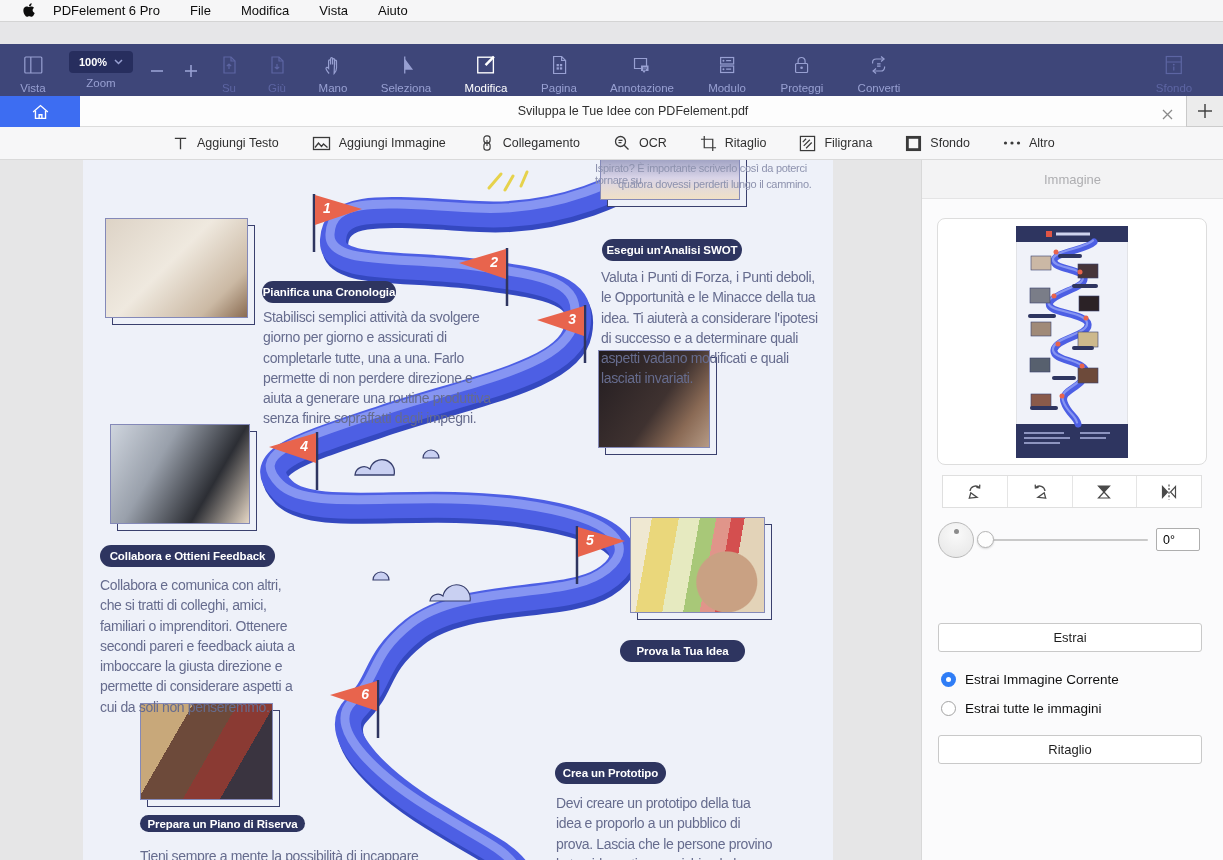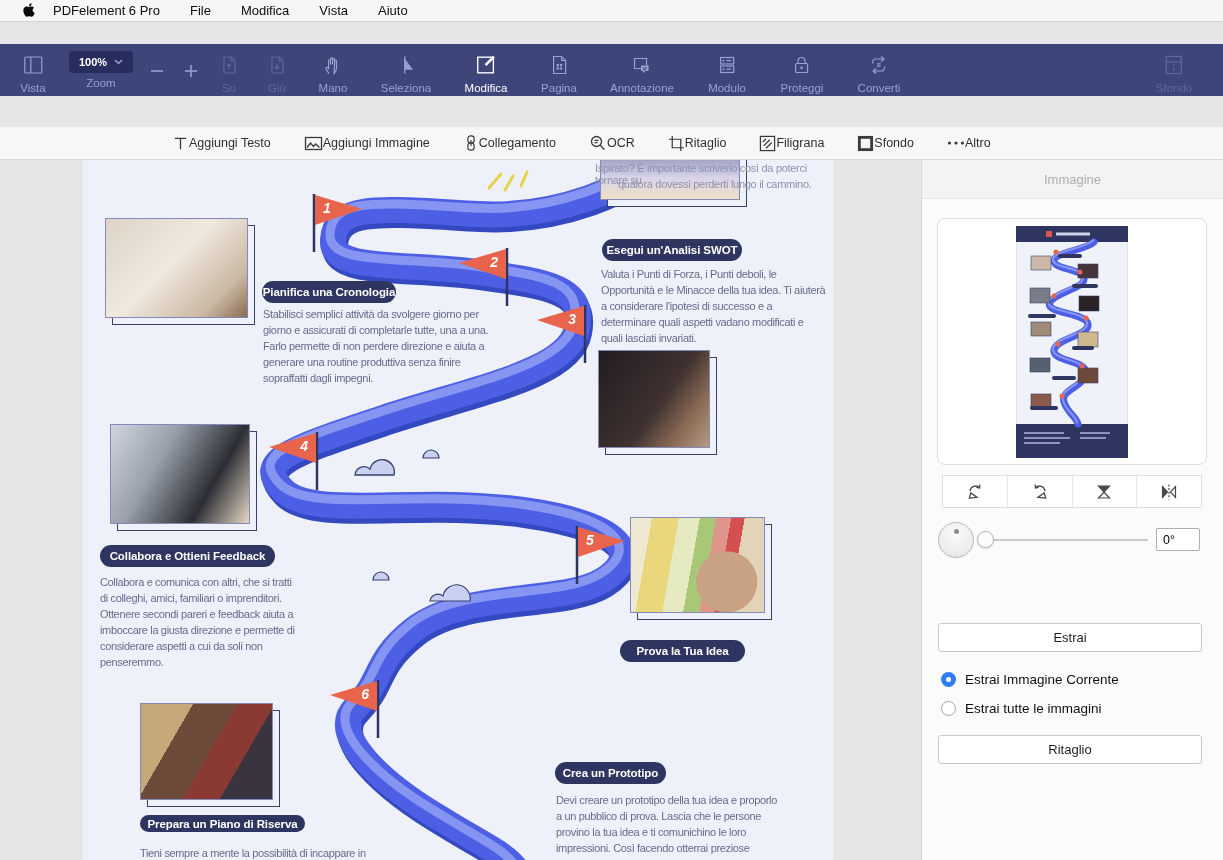--- a/index.html
+++ b/index.html
@@ -37,36 +37,36 @@
   .tab { position:absolute; left:80px; top:0; width:1106px; height:31px; background:#fdfdfd;
          border-bottom:1px solid #dcdcdc; }
   .tabtitle { text-align:center; line-height:30px; font-size:12.5px; color:#2f2f2f; }
   .tabclose { position:absolute; right:13px; top:10px; cursor:default; }
   .newtab { position:absolute; left:1186px; top:0; width:37px; height:31px; background:#ececec;
             border-left:1px solid #c9c9c9; border-bottom:1px solid #cccccc; display:flex; align-items:center; justify-content:center; }
 
   
   .editbar { position:absolute; top:127px; left:0; right:0; height:33px; background:#f7f7f8;
              border-bottom:1px solid #dadada; display:flex; align-items:center; padding-left:172px; gap:33px; }
-  .ebitem { display:flex; align-items:center; font-size:12.5px; color:#303030; }
+  .ebitem { display:flex; align-items:center; gap:8px; font-size:12.5px; color:#303030; }
 
   
   .main { position:absolute; top:160px; left:0; width:1223px; height:700px; background:#e6e6e7; }
   .page { position:absolute; left:83px; top:0; width:750px; height:700px; background:#eef1f9; overflow:hidden; }
 
   .roadsvg, .deco { position:absolute; left:0; top:0; z-index:1; }
   .cloud { position:absolute; z-index:2; }
 
   .photo { position:absolute; z-index:3; border:1px solid #8489b8;
            box-shadow:7px 7px 0 -1px #eef1f9, 7px 7px 0 0 #3a406e; }
 
   .pill { position:absolute; z-index:5; background:#2e3560; color:#fff; border-radius:14px;
           font-size:11.5px; font-weight:700; display:flex; align-items:center; justify-content:center;
           letter-spacing:-0.1px; }
-  .para { position:absolute; z-index:5; color:#666c8e; font-size:11px; line-height:1.45; letter-spacing:-0.35px; }
+  .para { position:absolute; z-index:5; color:#666c8e; font-size:14px; line-height:1.45; letter-spacing:-0.35px; }
   .para.just { text-align:justify; }
   .intro { position:absolute; z-index:5; color:#8d92ae; font-size:11px; letter-spacing:-0.3px; }
 
   .flag { position:absolute; z-index:4; width:56px; height:64px; }
   .flag .num { position:absolute; top:8px; color:#fff; font-weight:700; font-size:14px; font-style:italic; }
   .flag.pl .num { left:13px; } .flag.pr .num { right:13px; }
 
   
   .notif { position:absolute; left:0; top:0; width:911px; height:30px; background:rgba(71,78,97,0.92);
            color:#fff; display:flex; align-items:center; z-index:40; }
@@ -263,20 +263,41 @@
             <rect x="4.5" y="3.5" width="15" height="17"></rect>
             <line x1="4.5" y1="9" x2="19.5" y2="9"></line>
             <circle cx="12" cy="11.6" r="0.9" fill="currentColor" stroke="none"></circle>
             <line x1="12" y1="13.4" x2="12" y2="17.5"></line>
           </svg>
         </span>
       <span>Sfondo</span>
     </div>
   </div>
 
+  <div class="tabbar">
+    <div class="homebtn">
+      <svg width="23" height="22" viewBox="0 0 24 24" fill="none" stroke="#ffffff" stroke-width="1.5">
+          <path d="M4 12l8-7 8 7"></path>
+          <path d="M6.5 10.5V19h11v-8.5"></path>
+          <path d="M10.5 19v-4h3v4"></path>
+        </svg>
+    </div>
+    <div class="tab">
+      <div class="tabtitle">Sviluppa le Tue Idee con PDFelement.pdf</div>
+      <span class="tabclose"><svg width="11" height="11" viewBox="0 0 11 11" stroke="#8a8a8a" stroke-width="1.3">
+            <path d="M1 1l9 9M10 1l-9 9"></path>
+          </svg></span>
+    </div>
+    <div class="newtab">
+      <svg width="16" height="16" viewBox="0 0 16 16" stroke="#3c3c3c" stroke-width="1.4">
+          <line x1="8" y1="1" x2="8" y2="15"></line>
+          <line x1="1" y1="8" x2="15" y2="8"></line>
+        </svg>
+    </div>
+  </div>
 
   <div class="editbar">
     <div class="ebitem">
       <svg width="17" height="17" viewBox="0 0 18 18" fill="none" stroke="#3a3a3a" stroke-width="1.4">
           <path d="M3 3.5h12M9 3.5V15"></path>
         </svg>
       <span>Aggiungi Testo</span>
     </div>
     <div class="ebitem">
       <svg width="19" height="17" viewBox="0 0 19 17" fill="none" stroke="#3a3a3a" stroke-width="1.3">

